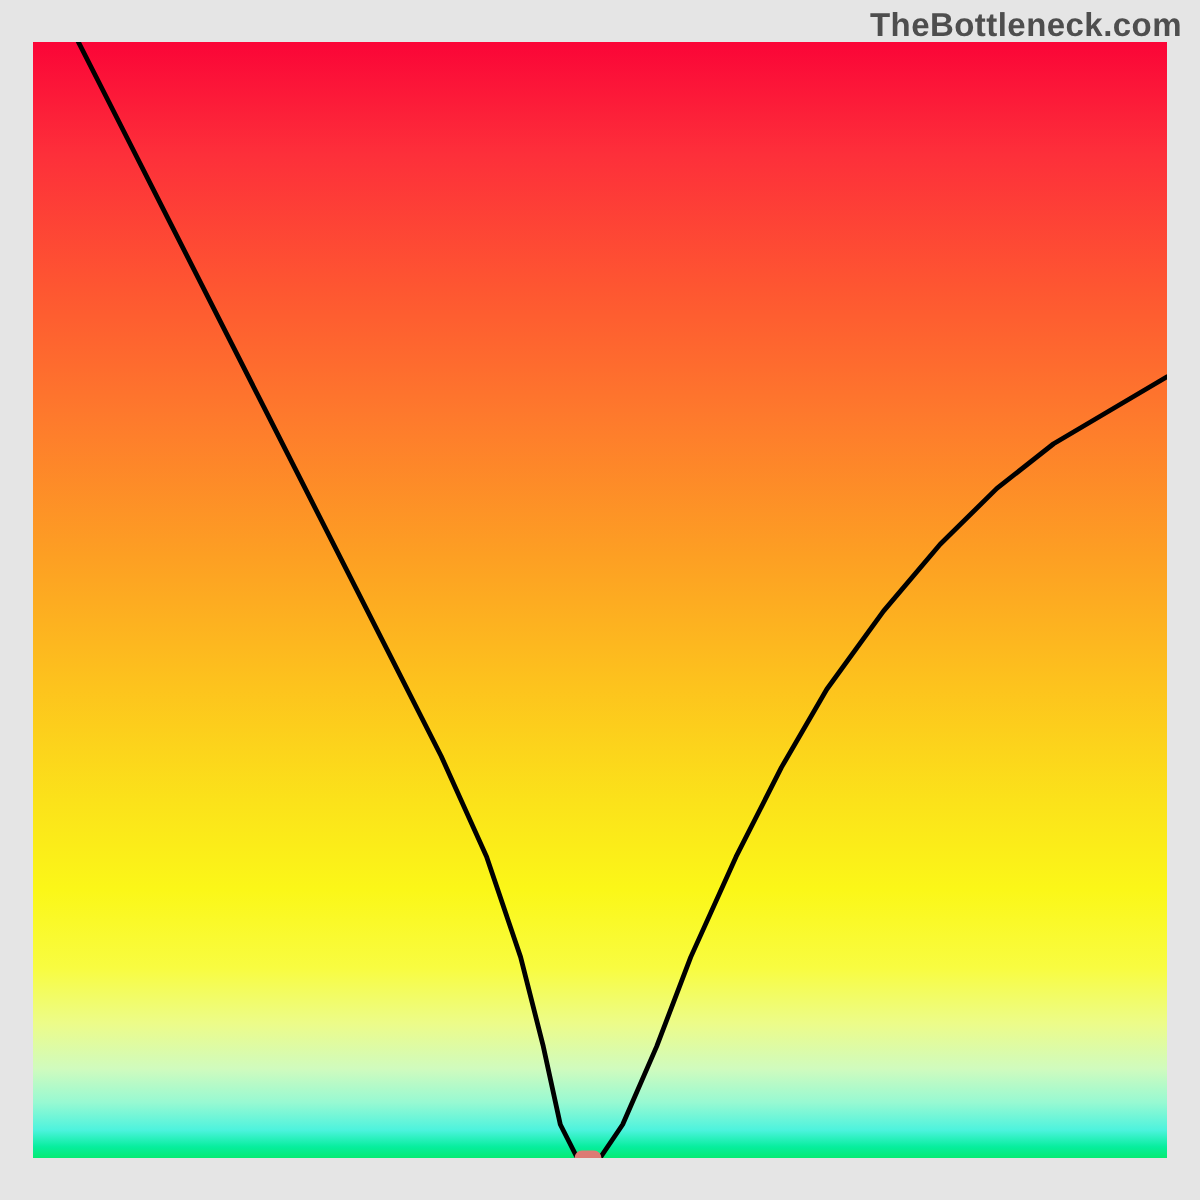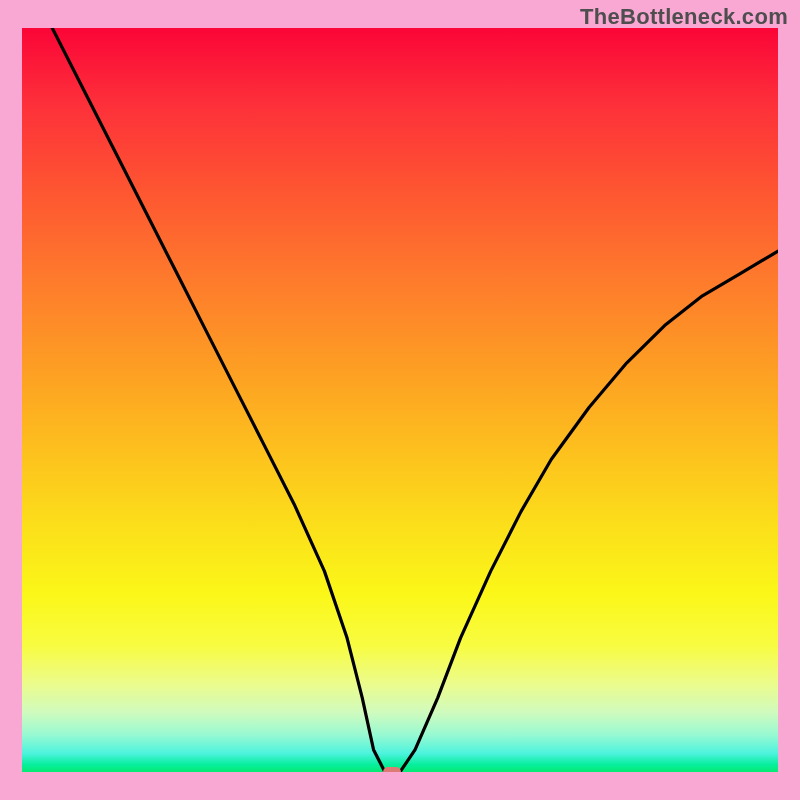--- a/index.html
+++ b/index.html
@@ -8,21 +8,21 @@
     width: 800px;
     height: 800px;
     background: #000;
     font-family: Arial, Helvetica, sans-serif;
     overflow: hidden;
   }
   .frame {
     position: relative;
     width: 800px;
     height: 800px;
-    background: #f9a8d4;
+    background: #e5e5e5;
   }
   .watermark {
     position: absolute;
     top: 4px;
     right: 12px;
     color: #4e4e4e;
     font-size: 22px;
     font-weight: 600;
     letter-spacing: 0.3px;
     z-index: 10;

